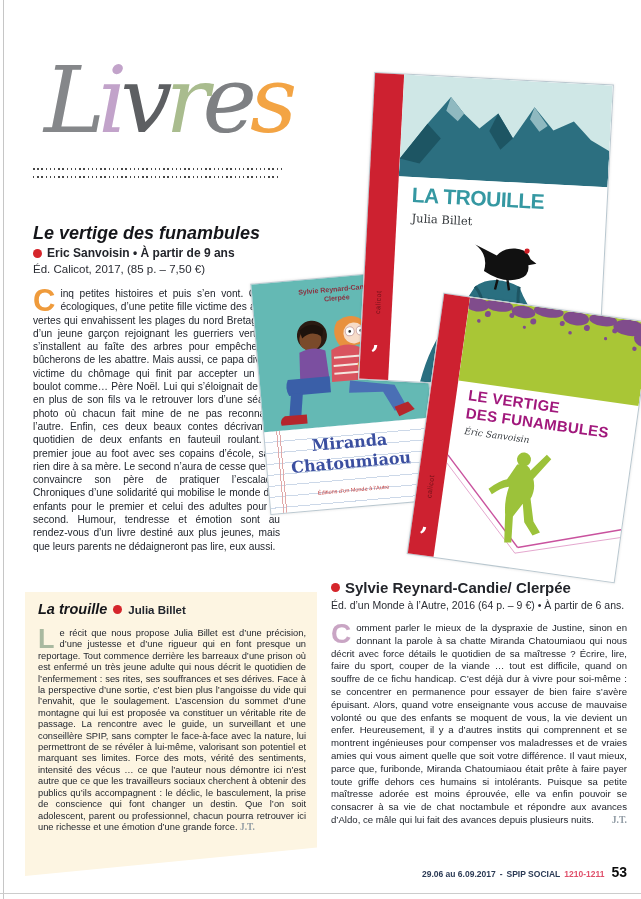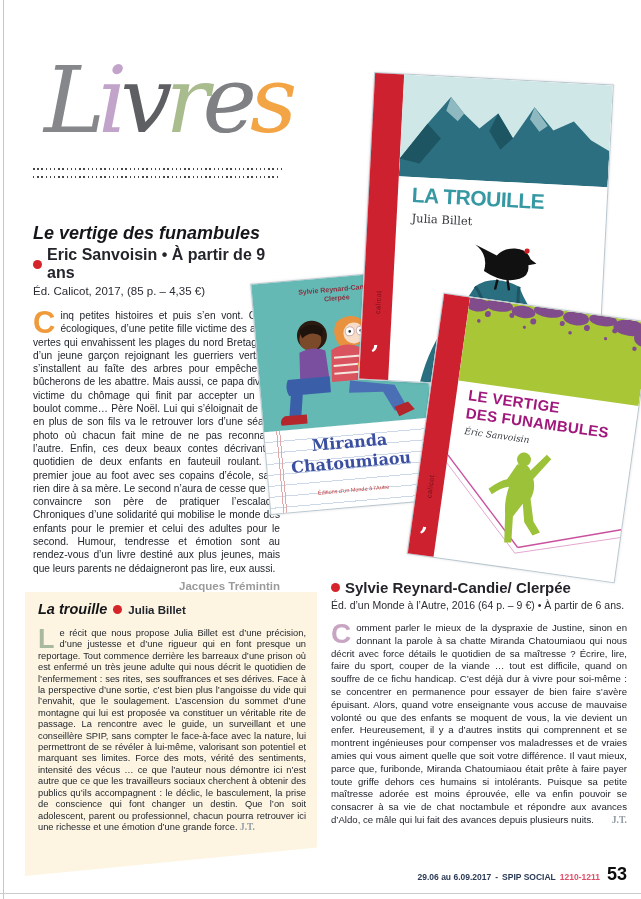--- a/index.html
+++ b/index.html
@@ -29,21 +29,21 @@
   .bullet{width:9px;height:9px;border-radius:50%;background:#d5252b;flex:0 0 auto;}
   .edition{color:#2a2c33;}
   .body{margin:0;text-align:justify;hyphens:auto;-webkit-hyphens:auto;}
   .dropcap{float:left;font-weight:bold;margin:1px 5px 0 0;}
   .sig{text-align:right;color:#9b9b9b;font-weight:bold;}
   .jt{color:#8f9aa3;font-weight:bold;font-family:Liberation Serif, serif;}
 
   
   .review-1{position:absolute;left:33px;top:224px;width:247px;z-index:2;}
   .review-1 h2{font-size:18px;line-height:19px;}
-  .review-1 .byline{font-size:16px;margin-top:3px;}
+  .review-1 .byline{font-size:12px;margin-top:3px;}
   .review-1 .edition{font-size:11.5px;margin-top:3px;}
   .review-1 .body{margin-top:12px;font-size:10.2px;line-height:13.3px;}
   .review-1 .dropcap{font-size:31px;line-height:25px;}
   .review-1 .sig{font-size:11.5px;margin-top:5px;}
 
   
   .cream-box{
     position:absolute;left:25px;top:592px;width:292px;height:284px;z-index:2;
     background:#fdf5e2;
     clip-path:polygon(0 0,100% 0,100% 90%,0 100%);
@@ -114,42 +114,41 @@
   .vertige-title{position:absolute;left:12px;top:88px;
     font-size:15px;line-height:18px;font-weight:bold;letter-spacing:.3px;color:#a1187c;}
   .vertige-author{position:absolute;left:13px;top:128px;
     font-family:"DejaVu Serif",serif;font-style:italic;font-size:9px;color:#3c4045;}
   .vertige-art{position:absolute;left:0;bottom:0;}
 
   
   .footer{position:absolute;right:14px;top:864px;display:flex;align-items:baseline;gap:4px;
     font-size:8.5px;font-weight:bold;color:#2b3a55;}
   .footer .issue{color:#e0506b;}
-  .footer .pageno{font-size:18px;color:#0c0c0c;margin-left:3px;}
+  .footer .pageno{font-size:14px;color:#0c0c0c;margin-left:3px;}
 </style>
 </head>
 <body>
 
 <div class="page">
   <div class="edge-left"></div>
   <div class="edge-bottom"></div>
 
   <div class="masthead"><span style="color: rgb(133, 135, 138);">L</span><span style="color: rgb(194, 163, 202);">i</span><span style="color: rgb(93, 95, 98);">v</span><span style="color: rgb(169, 188, 142);">r</span><span style="color: rgb(126, 128, 131);">e</span><span style="color: rgb(243, 164, 68);">s</span></div>
   <div class="rule rule1"></div>
   <div class="rule rule2"></div>
 
   <section class="review review-1">
     <h2>Le vertige des funambules</h2>
     <div class="byline">
       <span class="bullet"></span>
       <span>Eric Sanvoisin • À partir de 9 ans</span>
     </div>
-    <div class="edition">Éd. Calicot, 2017, (85 p. – 4,35 €)</div>
+    <div class="edition">Éd. Calicot, 2017, (85 p. – 7,50 €)</div>
     <p class="body"><span class="dropcap" style="color: rgb(239, 155, 60);">C</span><span>inq petites histoires et puis s’en vont. Celles, écologiques, d’une petite fille victime des algues vertes qui envahissent les plages du nord Bretagne et d’un jeune garçon rejoignant les guerriers verts qui s’installent au faîte des arbres pour empêcher les bûcherons de les abattre. Mais aussi, ce papa divorcé victime du chômage qui finit par accepter un petit boulot comme… Père Noël. Lui qui s’éloignait de plus en plus de son fils va le retrouver lors d’une séance photo où chacun fait mine de ne pas reconnaître l’autre. Enfin, ces deux beaux contes décrivant le quotidien de deux enfants en fauteuil roulant. Le premier joue au foot avec ses copains d’école, sans rien dire à sa mère. Le second n’aura de cesse que de convaincre son père de pratiquer l’escalade. Chroniques d’une solidarité qui mobilise le monde des enfants pour le premier et celui des adultes pour le second. Humour, tendresse et émotion sont au rendez-vous d’un livre destiné aux plus jeunes, mais que leurs parents ne dédaigneront pas lire, eux aussi.</span></p>
-    <div class="sig">Jacques Trémintin</div>
   </section>
 
   <div class="cover cover-miranda">
     <div class="miranda-top">
       <div class="miranda-authors">
         <div>Sylvie Reynard-Candie</div>
         <div>Clerpée</div>
       </div>
       <svg class="miranda-kids" width="160" height="122" viewBox="0 0 160 122">
 

